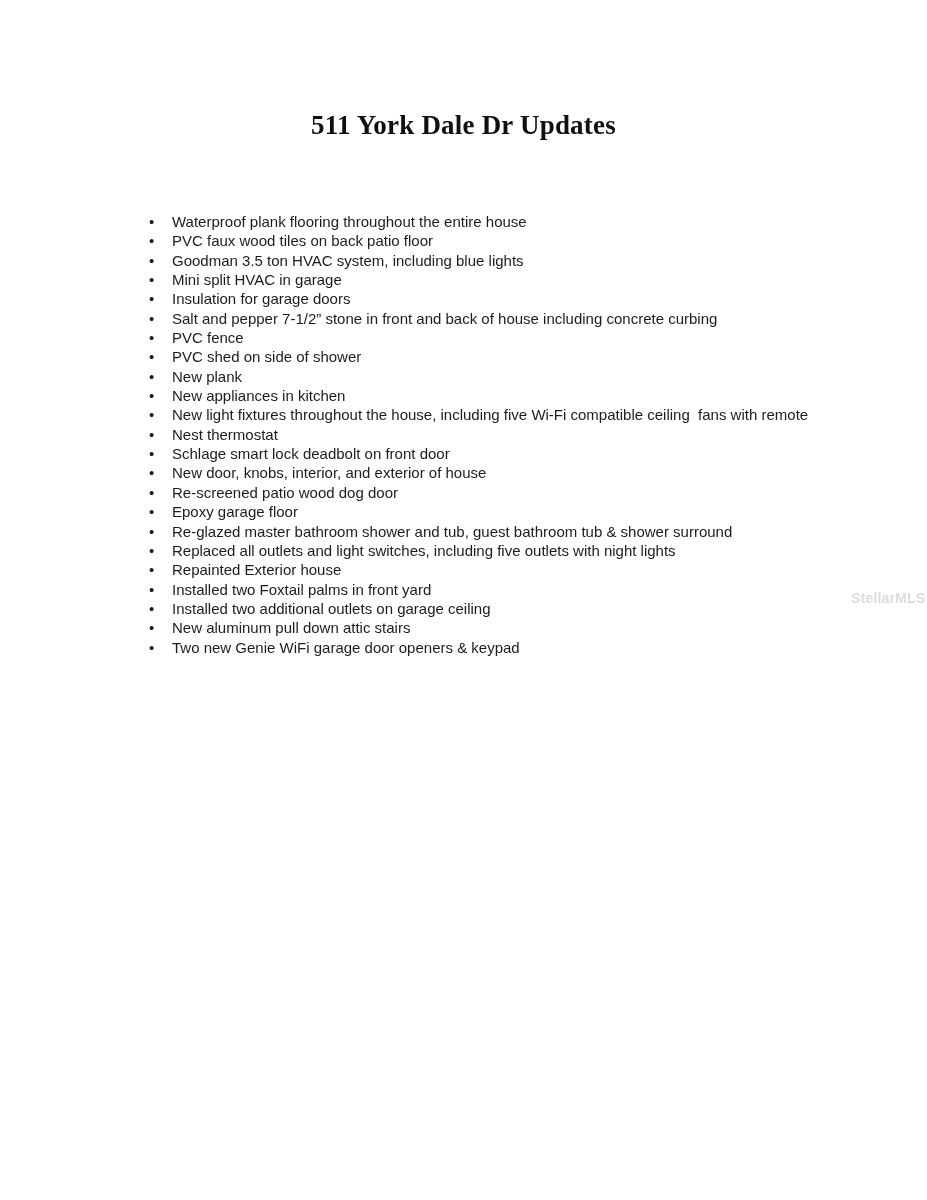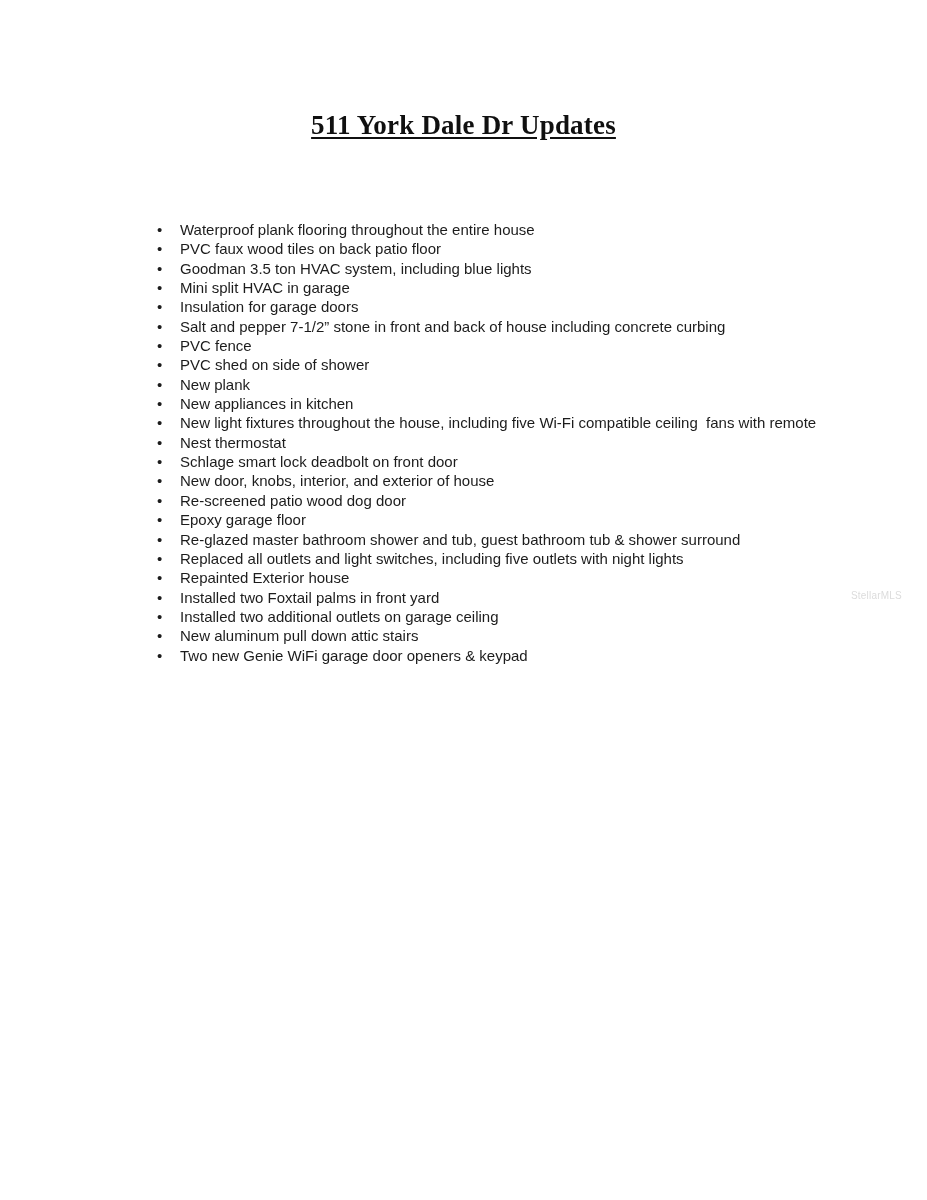--- a/index.html
+++ b/index.html
@@ -20,29 +20,28 @@
     top: 110px;
     left: 0;
     width: 100%;
     margin: 0;
     text-align: center;
     font-family: "Liberation Serif", serif;
     font-size: 27px;
     font-weight: bold;
     letter-spacing: 0.2px;
     color: #101010;
-    text-decoration: underline;
     text-underline-offset: 3px;
   }
   .updates-list {
     position: absolute;
     top: 204px;
     left: 164px;
     width: 690px;
-    margin: 16px;
+    margin: 8px;
     padding: 0;
     list-style: none;
     font-size: 15px;
     line-height: 19.35px;
     color: #1c1c1c;
   }
   .updates-list li {
     position: relative;
     white-space: pre-wrap; 
   }
@@ -50,22 +49,22 @@
     content: "\2022";
     position: absolute;
     left: -23px;
     top: 0;
     color: #1c1c1c;
   }
   .watermark {
     position: absolute;
     top: 590px;
     left: 851px;
-    font-size: 10px;
-    font-weight: normal;
+    font-size: 14px;
+    font-weight: bold;
     color: #dcdcdc;
     letter-spacing: 0.2px;
     white-space: nowrap;
     user-select: none;
   }
 </style>
 </head>
 <body>
 
 <div class="page">

